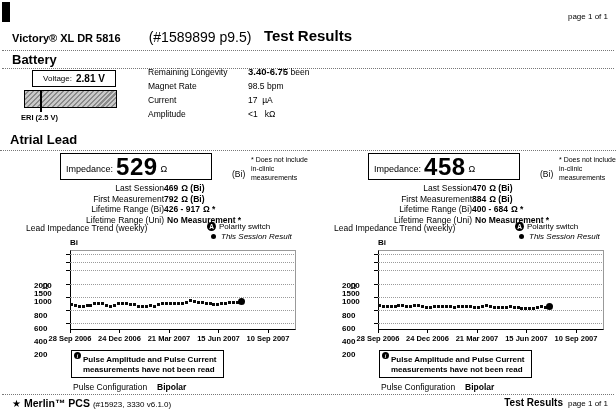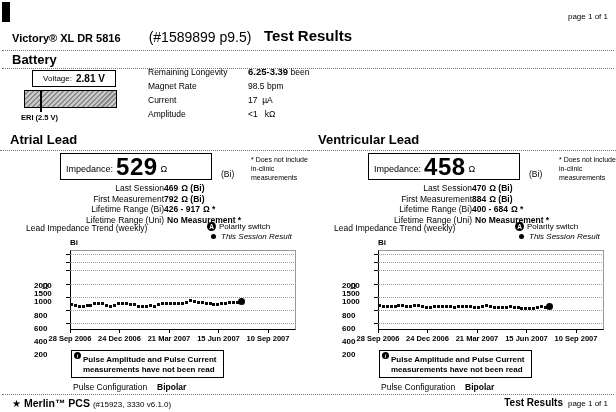--- a/index.html
+++ b/index.html
@@ -39,21 +39,21 @@
   .leads-row { position:absolute; left:0; top:132px; width:616px; height:262px; }
   .lead-col { position:absolute; top:0; width:308px; height:262px; }
   .lead-col.left { left:0; } .lead-col.right { left:308px; }
   .lead-heading { position:absolute; left:10px; top:0px; font-size:13px; font-weight:bold; }
   .lead-rule { position:absolute; left:0; top:18px; width:100%; height:0; border-top:1px dotted #777; }
   .imp-box { position:absolute; left:60px; top:21px; width:152px; height:27px; border:1.5px solid #000;
     display:flex; align-items:baseline; padding:1px 5px 2px 5px; gap:3px; }
   .imp-label { font-size:9px; align-self:flex-end; padding-bottom:3px; }
   .imp-value { font-size:24px; font-weight:bold; letter-spacing:0.5px; line-height:24px; }
   .imp-unit { font-size:9px; align-self:flex-end; padding-bottom:3px; }
-  .imp-mode { position:absolute; left:221px; top:37px; font-size:8.5px; }
+  .imp-mode { position:absolute; left:232px; top:37px; font-size:8.5px; }
   .lead-note { position:absolute; left:251px; top:23px; width:60px; font-size:7px; line-height:9px; white-space:pre-line; }
   .lead-rows { position:absolute; left:72px; top:51px; width:220px; }
   .lead-row { display:flex; height:10.5px; font-size:8.5px; line-height:10.5px; }
   .lead-row-label { width:92px;text-align:right; }
   .lead-row-val { font-weight:bold; margin-right:3px; }
   .lead-row-rest { font-weight:bold; }
   .trend-label { position:absolute; left:26px; top:91px; font-size:8.5px; }
   .legend { position:absolute; left:207px; top:89px; font-size:8px; }
   .legend-line { display:flex; align-items:center; height:10px; gap:3px; }
   .legend-line.second { margin-left:2px;font-style:italic; }
@@ -110,21 +110,21 @@
 
 <div class="voltage-box">
   <span class="voltage-label">Voltage:</span>
   <span class="voltage-value">2.81 V</span>
 </div>
 <div class="battery-bar"></div>
 <div class="eri-marker"></div>
 <div class="eri-label">ERI (2.5 V)</div>
 
 <div class="batt-row-label" style="top:67px;">Remaining Longevity</div>
-<div class="batt-row-value" style="top:66px;"><span class="batt-val-bold">6.25-3.39</span> <span>been</span></div>
+<div class="batt-row-value" style="top:66px;"><span class="batt-val-bold">3.40-6.75</span> <span>been</span></div>
 
 <div class="batt-row-label" style="top:81px;">Magnet Rate</div>
 <div class="batt-row-value" style="top:81px;"><span>98.5</span> <span>bpm</span></div>
 
 <div class="batt-row-label" style="top:95px;">Current</div>
 <div class="batt-row-value" style="top:95px;"><span>17</span>&nbsp; <span>µA</span></div>
 
 <div class="batt-row-label" style="top:109px;">Amplitude</div>
 <div class="batt-row-value" style="top:109px;"><span>&lt;1</span>&nbsp;&nbsp; <span>kΩ</span></div>
 
@@ -256,21 +256,20 @@
         <div class="pt-big" style="left: 238.26px; top: 61.386px;"></div>
       </div>
     <div class="pulse-box">Pulse Amplitude and Pulse Current
 measurements have not been read</div>
     <div class="info-icon" style="left:74px; top:220px;">i</div>
     <div class="pulse-config-label">Pulse Configuration</div>
     <div class="pulse-config-value">Bipolar</div>
   </div>
 
   <div class="lead-col right">
-    <div class="lead-heading">Ventricular Lead</div>
     <div class="lead-rule"></div>
     <div class="imp-box">
       <span class="imp-label">Impedance:</span>
       <span class="imp-value">458</span>
       <span class="imp-unit">Ω</span>
     </div>
     <div class="imp-mode">(Bi)</div>
     <div class="lead-note">* Does not include
 in-clinic
 measurements</div>

